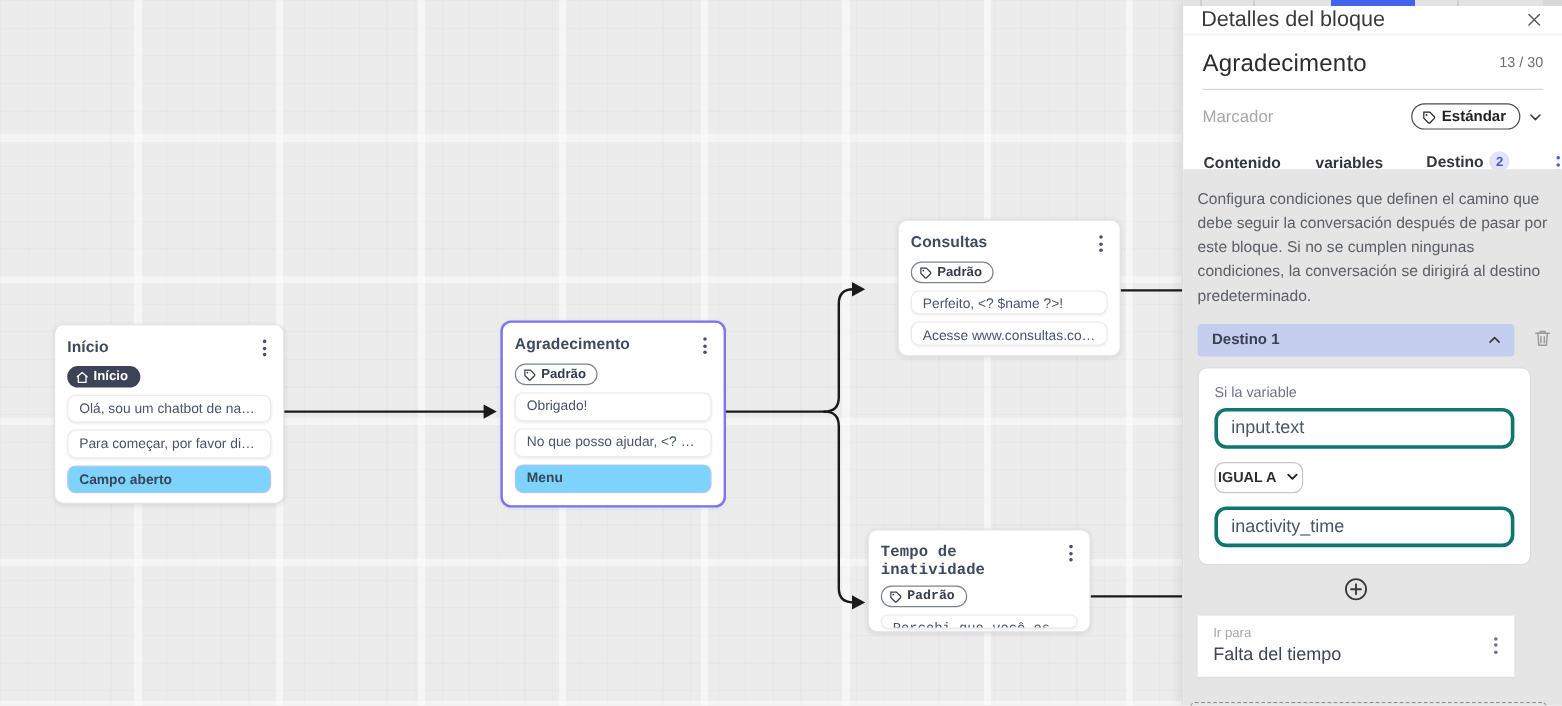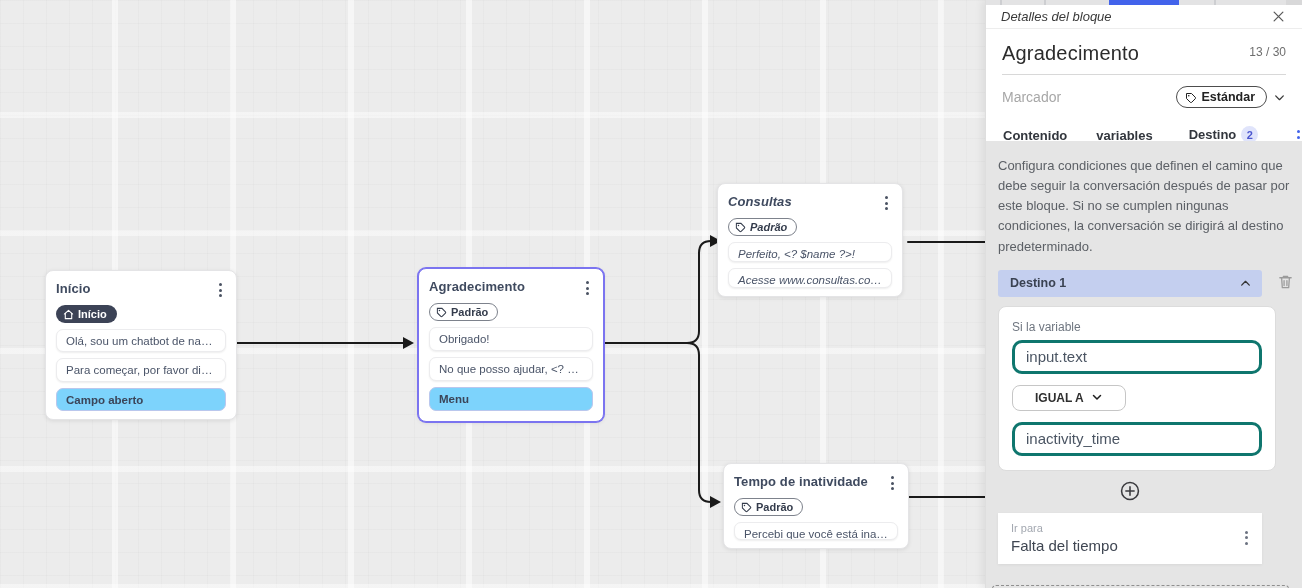--- a/index.html
+++ b/index.html
@@ -51,21 +51,21 @@
   }
   .top-strip {
     height:5px; width:100%;
     background:linear-gradient(to right,
       #e3e3e4 0 14px, #cdced1 14px 16px, #e3e3e4 16px 58px, #cdced1 58px 60px,
       #e3e3e4 60px 123px, #4263eb 123px 193px, #e3e3e4 193px 228px, #cdced1 228px 230px,
       #e3e3e4 230px 300px, #d8d8d9 300px 100%);
   }
   .panel-head {
     height:24px; padding:0 14px 0 15px; display:flex; align-items:center; justify-content:space-between;
-    border-bottom:1px solid #ededed; font-size:13px; color:#3a3a3a;font-style:italic;
+    border-bottom:1px solid #ededed; font-size:18px; color:#3a3a3a;
   }
   .close-btn { cursor:pointer; color:#5a5a5a; display:flex; padding:2px; }
   .title-row { display:flex; align-items:flex-start; justify-content:space-between; margin:13px 16px 0; padding-bottom:9px; border-bottom:1px solid #d8d8d8; }
   .block-title { font-size:20px; font-weight:500; color:#2c2c2c; letter-spacing:.2px; }
   .char-counter { font-size:12px; color:#6e6e6e; padding-top:3px; }
   .marker-row { margin:0 16px; padding:11px 0 10px; display:flex; align-items:center; justify-content:space-between; }
   .marker-label { font-size:14px; color:#a7a7a7; }
   .marker-right { display:flex; align-items:center; gap:6px; }
   .pill-standard {
     display:inline-flex; align-items:flex-end; gap:5px; border:1px solid #4d4d4d; border-radius:999px;
@@ -95,21 +95,21 @@
   .trash-btn { margin-left:15px; margin-top:3px; color:#9b9b9b; cursor:pointer; }
 
   .cond-card { background:#fff; border:1px solid #dcdcdc; border-radius:8px; margin-top:9px; width:278px; padding:13px 13px 14px; }
   .field-label { font-size:12px; color:#6f7680; margin-bottom:6px; }
   .text-input {
     width:100%; height:34px; border:3px solid #0f766e; border-radius:10px; background:#fff;
     padding:12px 11px; font-size:15px; color:#4b5563; font-family:inherit; outline:none;
   }
   .op-chip {
     margin-top:11px; display:inline-flex; gap:7px; border:1px solid #c6c6c6;
-    background:#fff; border-radius:8px; padding:5px 22px; font-size:12px; font-weight:700; color:#2e2e2e; cursor:pointer;
+    background:#fff; border-radius:8px; padding:5px 2px; font-size:12px; font-weight:700; color:#2e2e2e; cursor:pointer;
   }
   .op-chip .chev { color:#1e1e1e; }
   .input-gap { margin-top:11px; }
   .plus-row { width:264px; display:flex; justify-content:center; margin-top:9px; }
   .plus-btn { color:#3a3a3e; cursor:pointer; display:flex; }
   .goto-row {
     margin-top:11px; width:264px; background:#fff; box-shadow:0 1px 3px rgba(0,0,0,.06);
     padding:9px 10px 10px 13px; display:flex; align-items:center;
   }
   .goto-label { font-size:11px; color:#a3a8b0; margin-bottom:3px; }
@@ -176,41 +176,41 @@
           <path d="M20.6 13.4 13.4 20.6a2 2 0 0 1-2.8 0L3 13V3h10l7.6 7.6a2 2 0 0 1 0 2.8Z"></path>
           <circle cx="7.5" cy="7.5" r="1.6" fill="#343c4c" stroke="none"></circle>
         </svg>
       <span>Padrão</span>
     </span>
     <div class="node-row">Obrigado!</div>
     <div class="node-row">No que posso ajudar, &lt;? $name ...</div>
     <div class="node-row hl">Menu</div>
   </div>
 
-  <div class="node" style="left:717px; top:183px; width:186px; height:114px;font-style:italic;">
+  <div class="node" style="left:748px; top:183px; width:186px; height:114px;">
     <div class="node-head">
       <span class="node-title">Consultas</span>
       <span class="kebab">
           <span class="dot"></span>
           <span class="dot"></span>
           <span class="dot"></span>
         </span>
     </div>
     <span class="badge-outline">
       <svg width="11" height="11" viewBox="0 0 24 24" fill="none" stroke="#343c4c" stroke-width="2.2">
           <path d="M20.6 13.4 13.4 20.6a2 2 0 0 1-2.8 0L3 13V3h10l7.6 7.6a2 2 0 0 1 0 2.8Z"></path>
           <circle cx="7.5" cy="7.5" r="1.6" fill="#343c4c" stroke="none"></circle>
         </svg>
       <span>Padrão</span>
     </span>
     <div class="node-row">Perfeito, &lt;? $name ?&gt;!</div>
     <div class="node-row">Acesse www.consultas.com par...</div>
   </div>
 
-  <div class="node" style="left:723px; top:463px; width:186px; height:86px;">
+  <div class="node" style="left:723px; top:441px; width:186px; height:86px;font-family:Liberation Mono, monospace;">
     <div class="node-head">
       <span class="node-title">Tempo de inatividade</span>
       <span class="kebab">
           <span class="dot"></span>
           <span class="dot"></span>
           <span class="dot"></span>
         </span>
     </div>
     <span class="badge-outline">
       <svg width="11" height="11" viewBox="0 0 24 24" fill="none" stroke="#343c4c" stroke-width="2.2">

